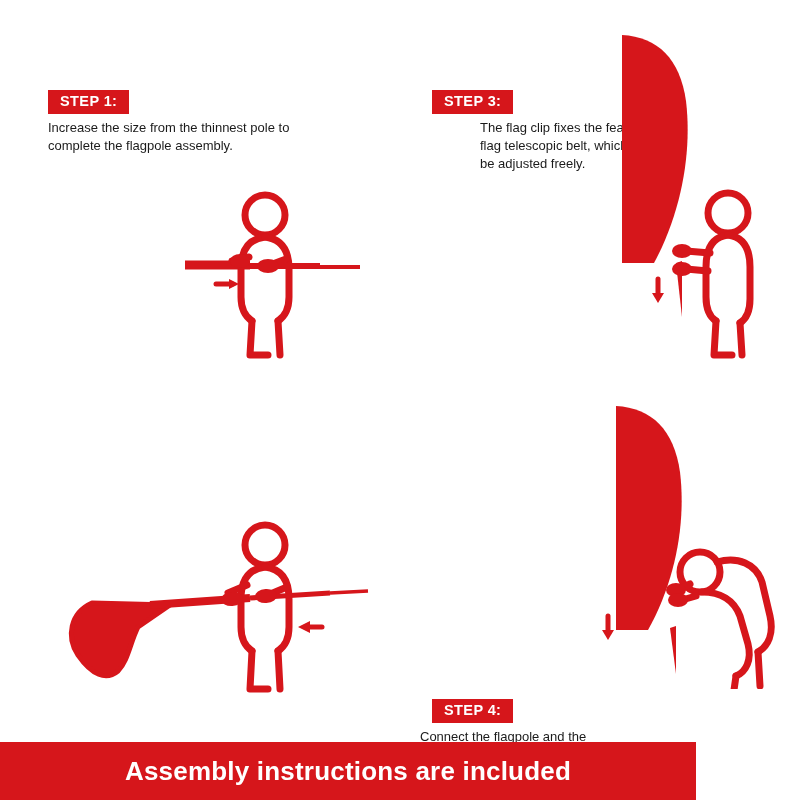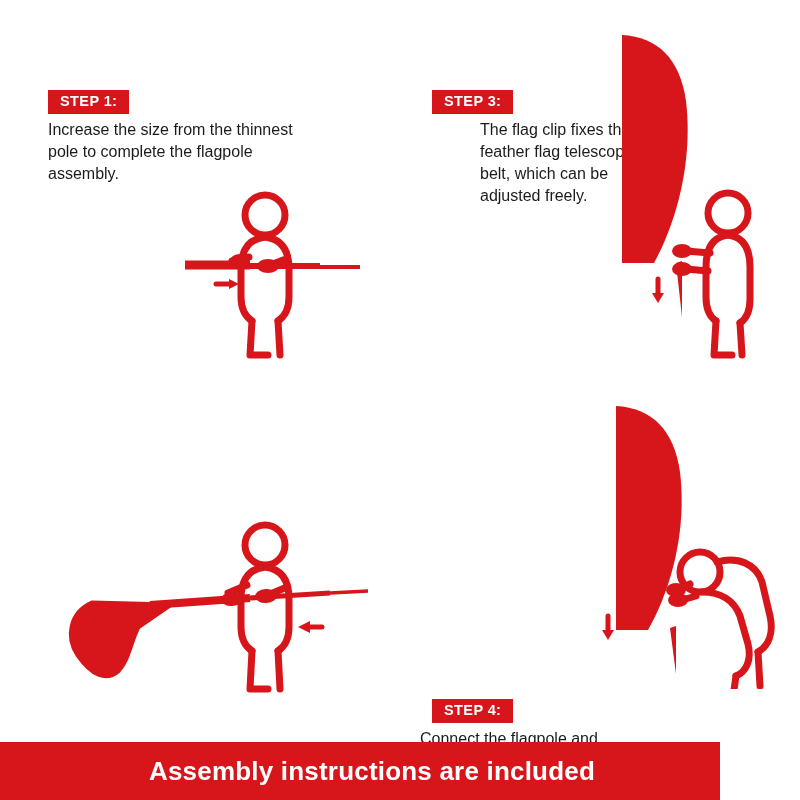--- a/index.html
+++ b/index.html
@@ -43,21 +43,21 @@
     white-space: nowrap;
   }
   #q1 .step-badge, #q2 .step-badge { left: 48px; top: 65px; }
   #q3 .step-badge, #q4 .step-badge { left: 42px; top: 65px; }
   #q2 .step-badge { top: 360px; margin-top: 30px; }
   #q4 .step-badge { top: 365px; }
 
   .step-text {
     position: absolute;
     color: #1b1b1b;
-    font-size: 16px;
+    font-size: 13px;
     line-height: 1.38;
     font-weight: normal;
     white-space: pre-line;
   }
   #q1 .step-text { left: 48px; top: 94px; width: 260px; }
   #q2 .step-text { left: 58px; top: 394px; width: 270px; }
   #q3 .step-text { left: 42px; top: 94px; width: 175px; margin-left: 48px; }
   #q4 .step-text { left: 30px; top: 394px; width: 185px; }
 
   .art {
@@ -72,21 +72,20 @@
   .footer {
     position: absolute;
     left: 0;
     bottom: 0;
     width: 696px;
     height: 58px;
     background: #d6161b;
     display: flex;
     align-items: center;
     justify-content: center;
-    padding-left: 24px;
   }
   .footer-text {
     color: #ffffff;
     font-size: 26px;
     font-weight: bold;
     letter-spacing: 0.2px;
     line-height: 1;
   }
 </style>
 </head>

